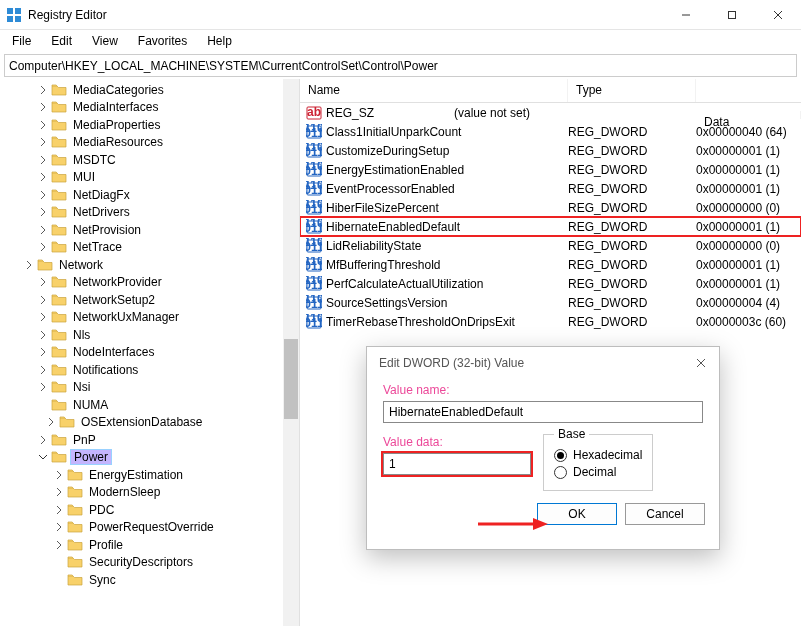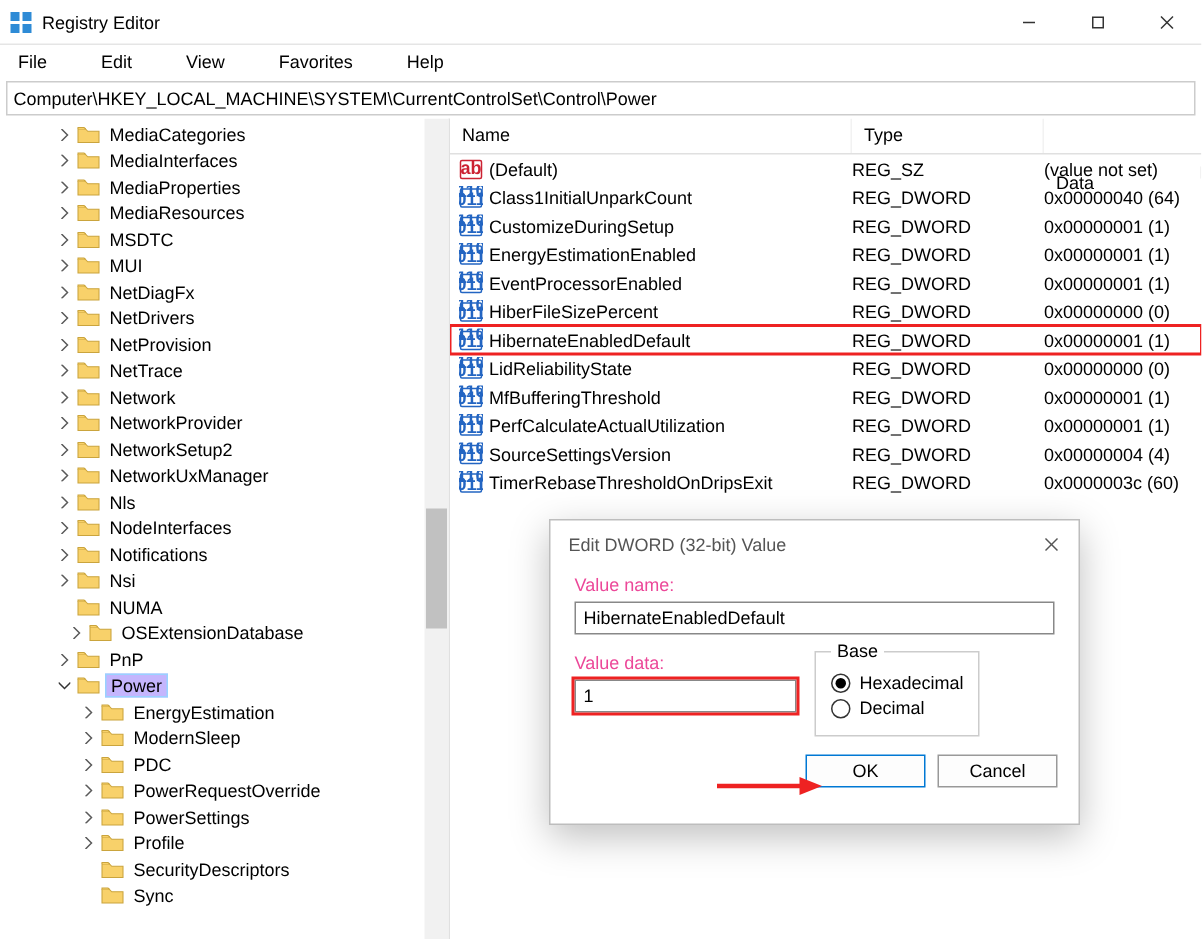--- a/index.html
+++ b/index.html
@@ -6,21 +6,21 @@
     body { width: 801px; height: 626px; background: #fff; overflow: hidden; position: relative; }
     
     
     .titlebar { height: 30px; display: flex; align-items: center; padding-left: 6px; border-bottom: 1px solid #e5e5e5; }
     .titlebar-icon { width: 16px; height: 16px; margin-right: 6px; display: inline-flex; }
     .titlebar-title { color: #000; font-size: 12px; }
     .win-controls { margin-left: auto; display: flex; }
     .win-btn { width: 46px; height: 30px; display: flex; align-items: center; justify-content: center; color: #333; }
     
     
-    .menubar { height: 22px; display: flex; align-items: center; padding-left: 4px; gap: 20px; }
+    .menubar { height: 22px; display: flex; align-items: center; padding-left: 4px; gap: 4px; }
     .menu-item { padding: 2px 8px; color: #000; cursor: default; }
     
     
     .addressbar { height: 23px; border: 1px solid #ccc; margin: 2px 4px; display: flex; align-items: center; padding: 0 4px; background: #fff; }
     
     
     .split { display: flex; height: calc(626px - 30px - 22px - 27px); }
     .treepane { width: 300px; border-right: 1px solid #e0e0e0; overflow: hidden; padding: 2px 0; position: relative; }
     .listpane { flex: 1; overflow: hidden; position: relative; }
     
@@ -255,21 +255,21 @@
           </svg>
         </span>
         <span class="tree-folder">
           <svg width="16" height="14" viewBox="0 0 16 14">
             <path d="M1 3 L6 3 L7.5 4.5 L15 4.5 L15 12 L1 12 Z" fill="#f8d16a" stroke="#caa43d" stroke-width="0.7"></path>
             <path d="M1 3 L1 2 L5 2 L6.2 3" fill="#f8d16a" stroke="#caa43d" stroke-width="0.7"></path>
           </svg>
         </span>
         <span class="tree-label-wrap"><span class="tree-label">NetTrace</span></span>
       </div>
-      <div class="tree-row" style="padding-left: 36px; text-align: right;">
+      <div class="tree-row" style="padding-left: 22px; text-align: right;">
         <span class="tree-chevron">
           <svg width="8" height="8" viewBox="0 0 8 8">
             <path d="M2 0 L6 4 L2 8" fill="none" stroke="#5a5a5a"></path>
           </svg>
         </span>
         <span class="tree-folder">
           <svg width="16" height="14" viewBox="0 0 16 14">
             <path d="M1 3 L6 3 L7.5 4.5 L15 4.5 L15 12 L1 12 Z" fill="#f8d16a" stroke="#caa43d" stroke-width="0.7"></path>
             <path d="M1 3 L1 2 L5 2 L6.2 3" fill="#f8d16a" stroke="#caa43d" stroke-width="0.7"></path>
           </svg>
@@ -474,34 +474,20 @@
             <path d="M2 0 L6 4 L2 8" fill="none" stroke="#5a5a5a"></path>
           </svg>
         </span>
         <span class="tree-folder">
           <svg width="16" height="14" viewBox="0 0 16 14">
             <path d="M1 3 L6 3 L7.5 4.5 L15 4.5 L15 12 L1 12 Z" fill="#f8d16a" stroke="#caa43d" stroke-width="0.7"></path>
             <path d="M1 3 L1 2 L5 2 L6.2 3" fill="#f8d16a" stroke="#caa43d" stroke-width="0.7"></path>
           </svg>
         </span>
         <span class="tree-label-wrap"><span class="tree-label">PowerRequestOverride</span></span>
-      </div>
-      <div class="tree-row" style="padding-left: 52px;">
-        <span class="tree-chevron">
-          <svg width="8" height="8" viewBox="0 0 8 8">
-            <path d="M2 0 L6 4 L2 8" fill="none" stroke="#5a5a5a"></path>
-          </svg>
-        </span>
-        <span class="tree-folder">
-          <svg width="16" height="14" viewBox="0 0 16 14">
-            <path d="M1 3 L6 3 L7.5 4.5 L15 4.5 L15 12 L1 12 Z" fill="#f8d16a" stroke="#caa43d" stroke-width="0.7"></path>
-            <path d="M1 3 L1 2 L5 2 L6.2 3" fill="#f8d16a" stroke="#caa43d" stroke-width="0.7"></path>
-          </svg>
-        </span>
-        <span class="tree-label-wrap"><span class="tree-label">PowerSettings</span></span>
       </div>
       <div class="tree-row" style="padding-left: 52px;">
         <span class="tree-chevron">
           <svg width="8" height="8" viewBox="0 0 8 8">
             <path d="M2 0 L6 4 L2 8" fill="none" stroke="#5a5a5a"></path>
           </svg>
         </span>
         <span class="tree-folder">
           <svg width="16" height="14" viewBox="0 0 16 14">
             <path d="M1 3 L6 3 L7.5 4.5 L15 4.5 L15 12 L1 12 Z" fill="#f8d16a" stroke="#caa43d" stroke-width="0.7"></path>
@@ -541,21 +527,20 @@
       <div class="list-col-h col-data">Data</div>
     </div>
     <div id="listbody">
         <div class="list-row">
           <span class="list-icon">
             <svg width="16" height="16" viewBox="0 0 16 16">
               <rect x="1" y="2" width="14" height="12" rx="1" fill="#fff" stroke="#c23"></rect>
               <text x="8" y="11" text-anchor="middle" font-size="8" font-family="Tahoma" fill="#c23" font-weight="bold">ab</text>
             </svg>
           </span>
-          <span class="cell cell-name">(Default)</span>
           <span class="cell cell-type">REG_SZ</span>
           <span class="cell cell-data">(value not set)</span>
         </div>
         <div class="list-row">
           <span class="list-icon">
             <svg width="16" height="16" viewBox="0 0 16 16">
               <rect x="1" y="2" width="14" height="12" rx="1" fill="#fff" stroke="#2365c2"></rect>
               <text x="8" y="7.5" text-anchor="middle" font-size="5" fill="#2365c2" font-weight="bold">110</text>
               <text x="8" y="12.5" text-anchor="middle" font-size="5" fill="#2365c2" font-weight="bold">011</text>
             </svg>

